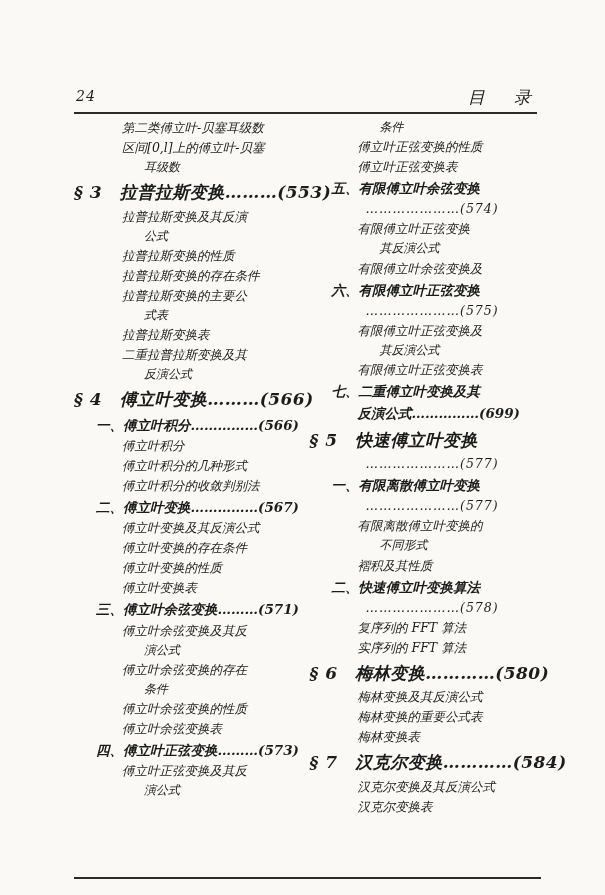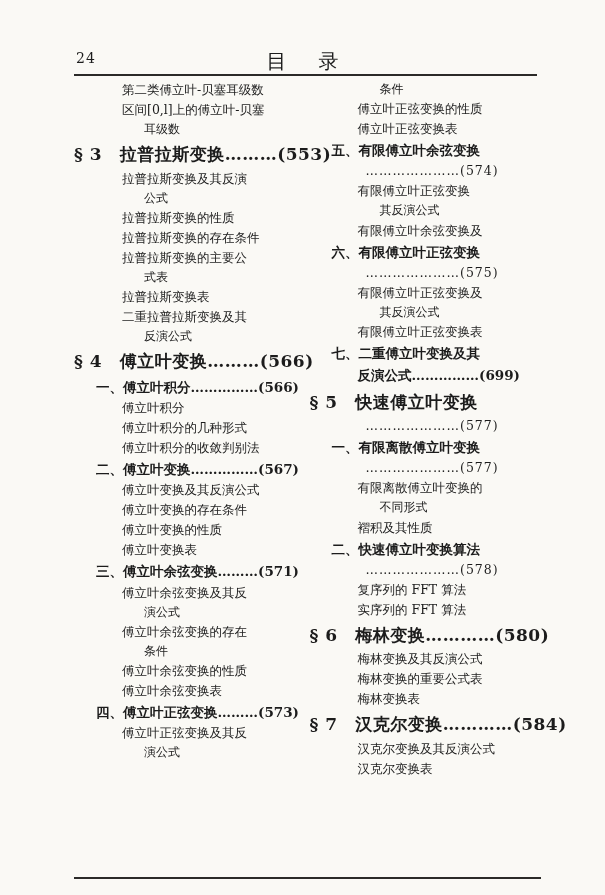--- a/index.html
+++ b/index.html
@@ -12,35 +12,37 @@
     position:relative;
     width:605px;height:895px;
     background:#faf9f5;
     color:#1c1c1c;
     overflow:hidden;
     box-sizing:border-box;
   }
   .inner{
     padding:48px 68px 0 74px;
     box-sizing:border-box;
+    font-style:italic;
   }
   header.running-head{
     position:relative;
     height:22px;
   }
   .page-num{
     position:absolute;left:2px;top:2px;
     font-size:14px;
     letter-spacing:1px;
   }
   .header-title{
     display:block;
-    text-align:center;
-    font-size:20px;
+    text-align:right;
+    font-size:17px;
     letter-spacing:6px;
+    margin-top:38px;
   }
   .rule{
     height:2px;
     background:#2b2a28;
     border:none;
   }
   .rule.top{ margin-top:4px; }
   .rule.bottom{
     position:absolute;
     left:74px;right:64px;bottom:16px;

